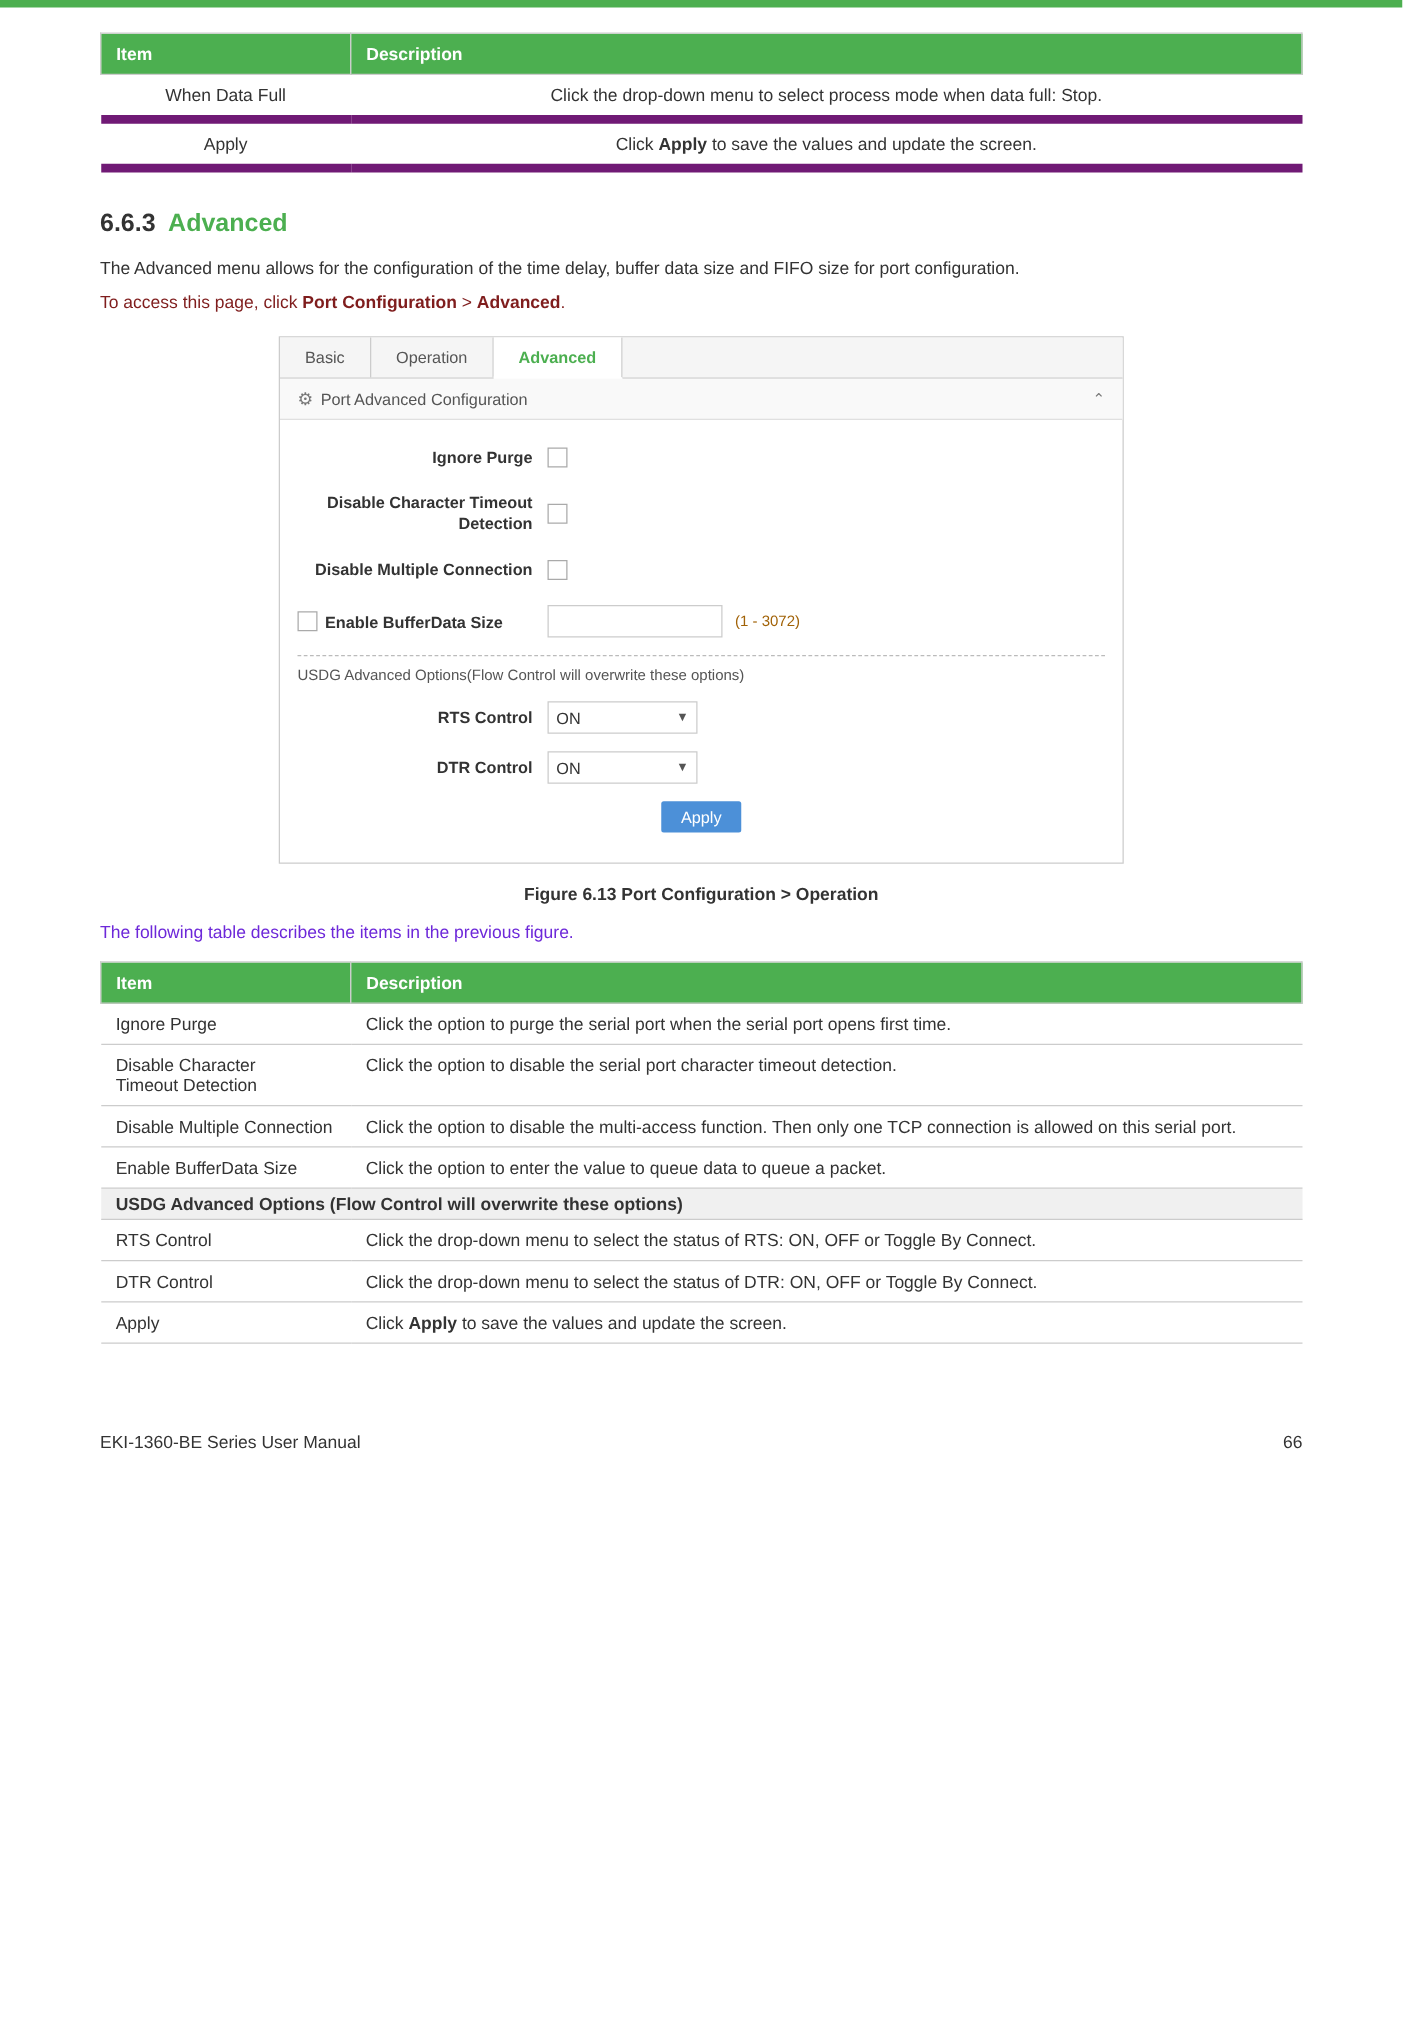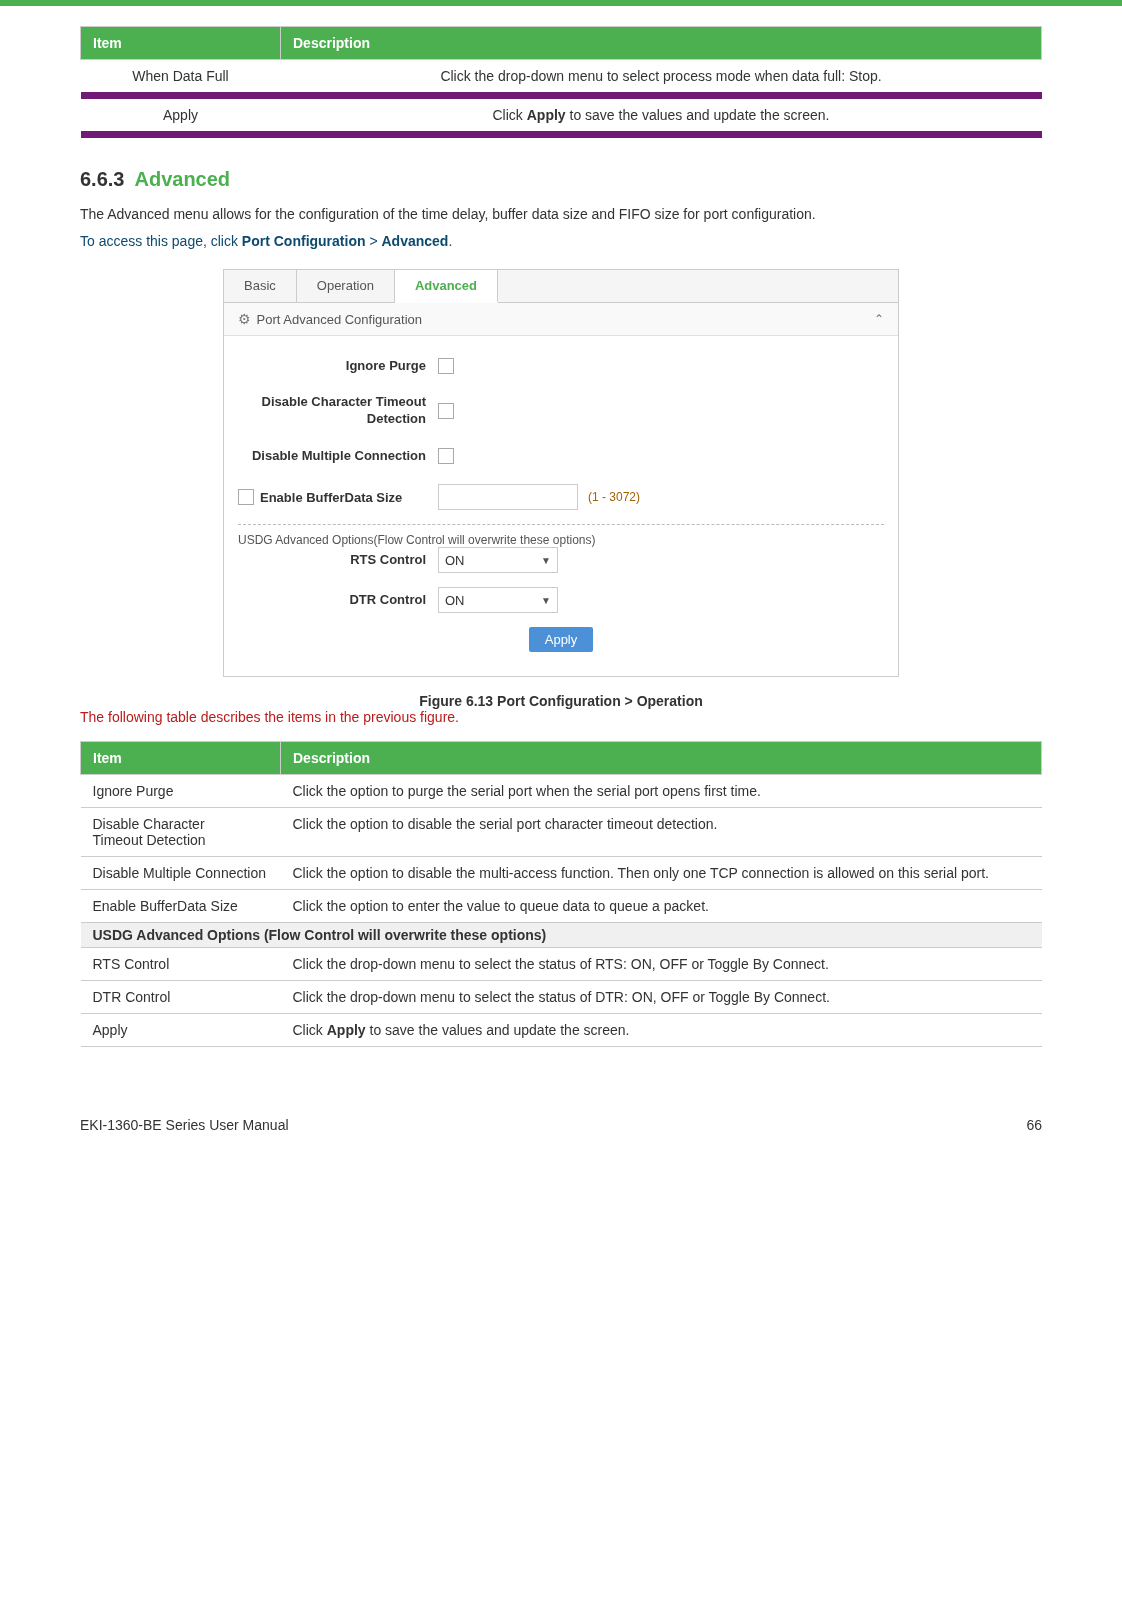--- a/index.html
+++ b/index.html
@@ -68,21 +68,21 @@
 
     .section-desc {
       font-size: 14px;
       line-height: 1.6;
       margin-bottom: 8px;
       color: #333;
     }
     .section-access {
       font-size: 14px;
       margin-bottom: 20px;
-      color: #0c4a6e;
+      color: #7f1d1d;
     }
     .section-access strong {
       font-weight: bold;
     }
 
     
     .ui-panel-wrapper {
       display: flex;
       justify-content: center;
       margin-bottom: 16px;
@@ -196,20 +196,21 @@
     }
     .ui-form-row-buffer .range-hint {
       font-size: 12px;
       color: #a16207;
       margin-left: 10px;
     }
 
     .usdg-divider {
       font-size: 12px;
       color: #555;
+      margin-bottom: 14px;
       border-top: 1px dashed #bbb;
       padding-top: 8px;
     }
 
     .ui-select-row {
       display: flex;
       align-items: center;
       margin-bottom: 14px;
     }
     .ui-select-row .ui-form-label {
@@ -248,27 +249,28 @@
       font-size: 13px;
       cursor: pointer;
       border-radius: 2px;
     }
 
     
     .figure-caption {
       text-align: center;
       font-size: 14px;
       font-weight: bold;
+      margin-bottom: 14px;
       color: #333;
     }
 
     .following-text {
       font-size: 14px;
       margin-bottom: 16px;
-      color: #b91c1c;
+      color: #6d28d9;
     }
 
     
     .main-table {
       width: 100%;
       border-collapse: collapse;
       margin-bottom: 30px;
     }
     .main-table th {
       background: #4caf50;

